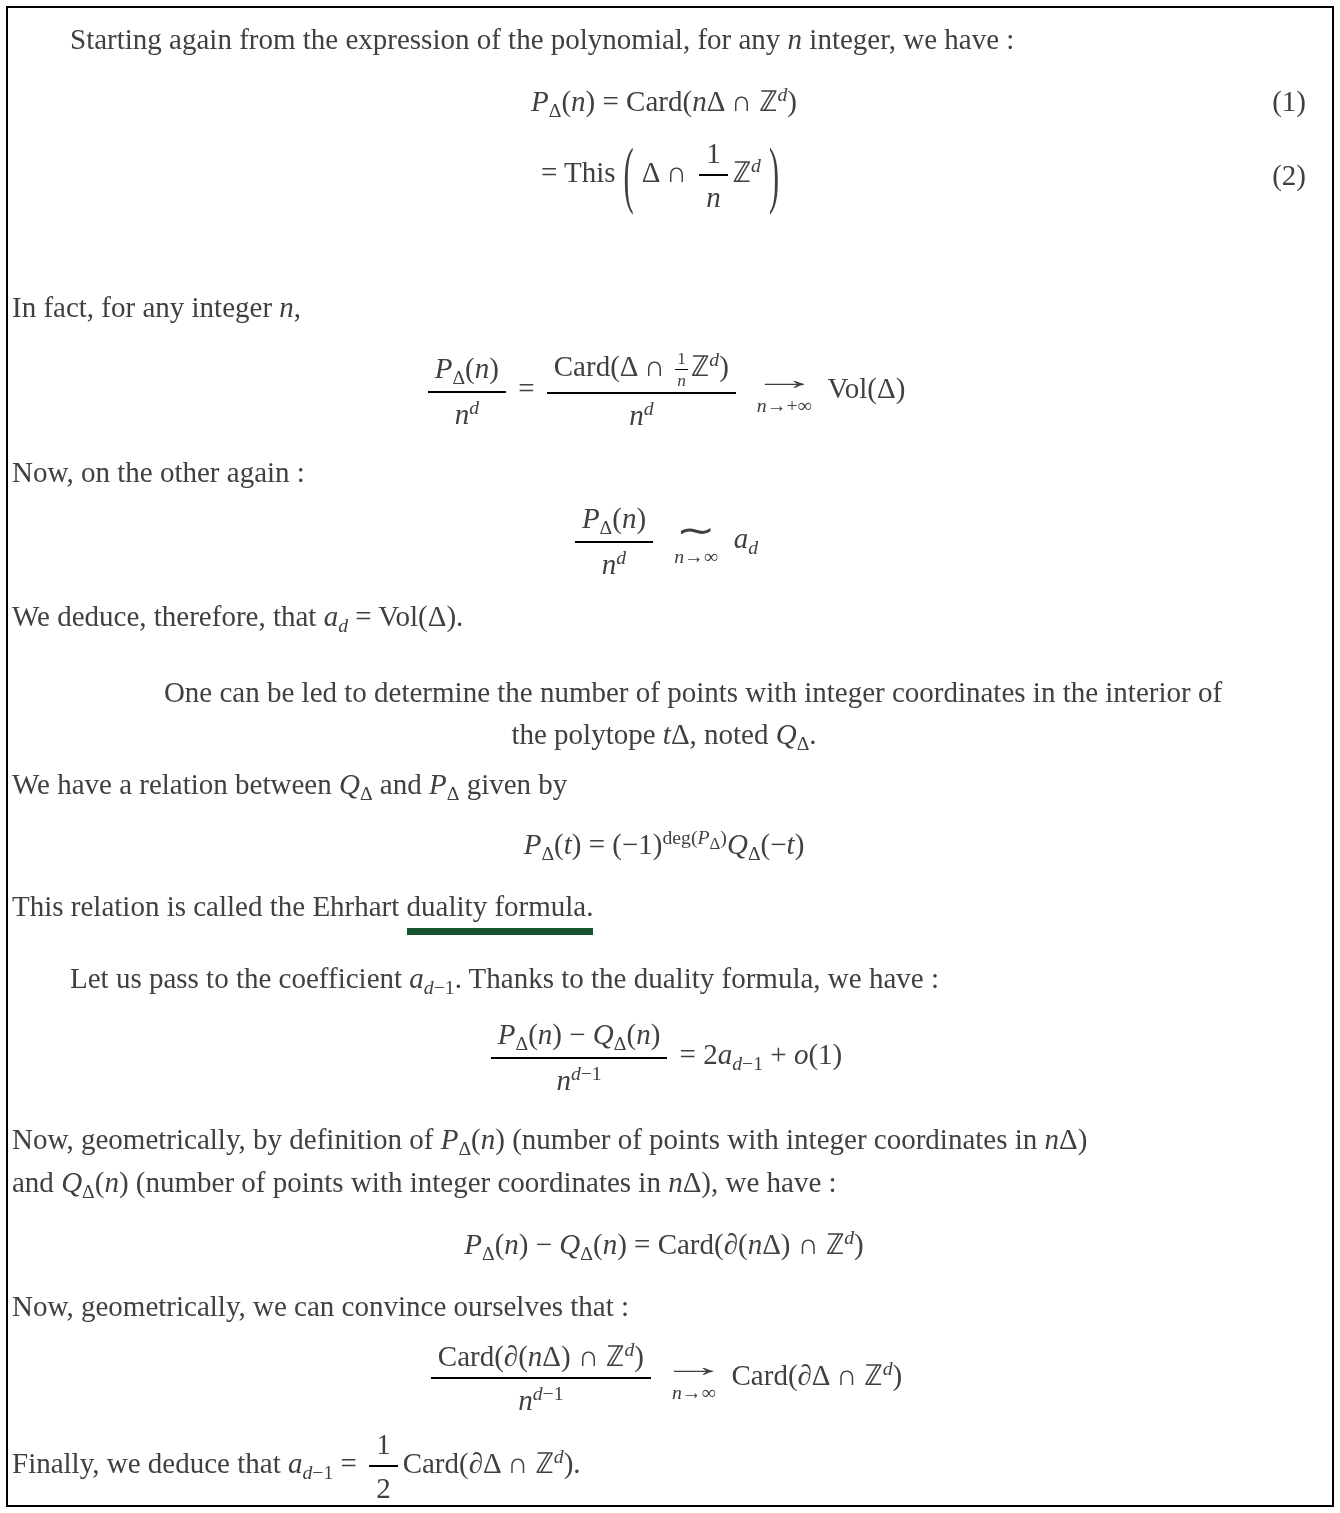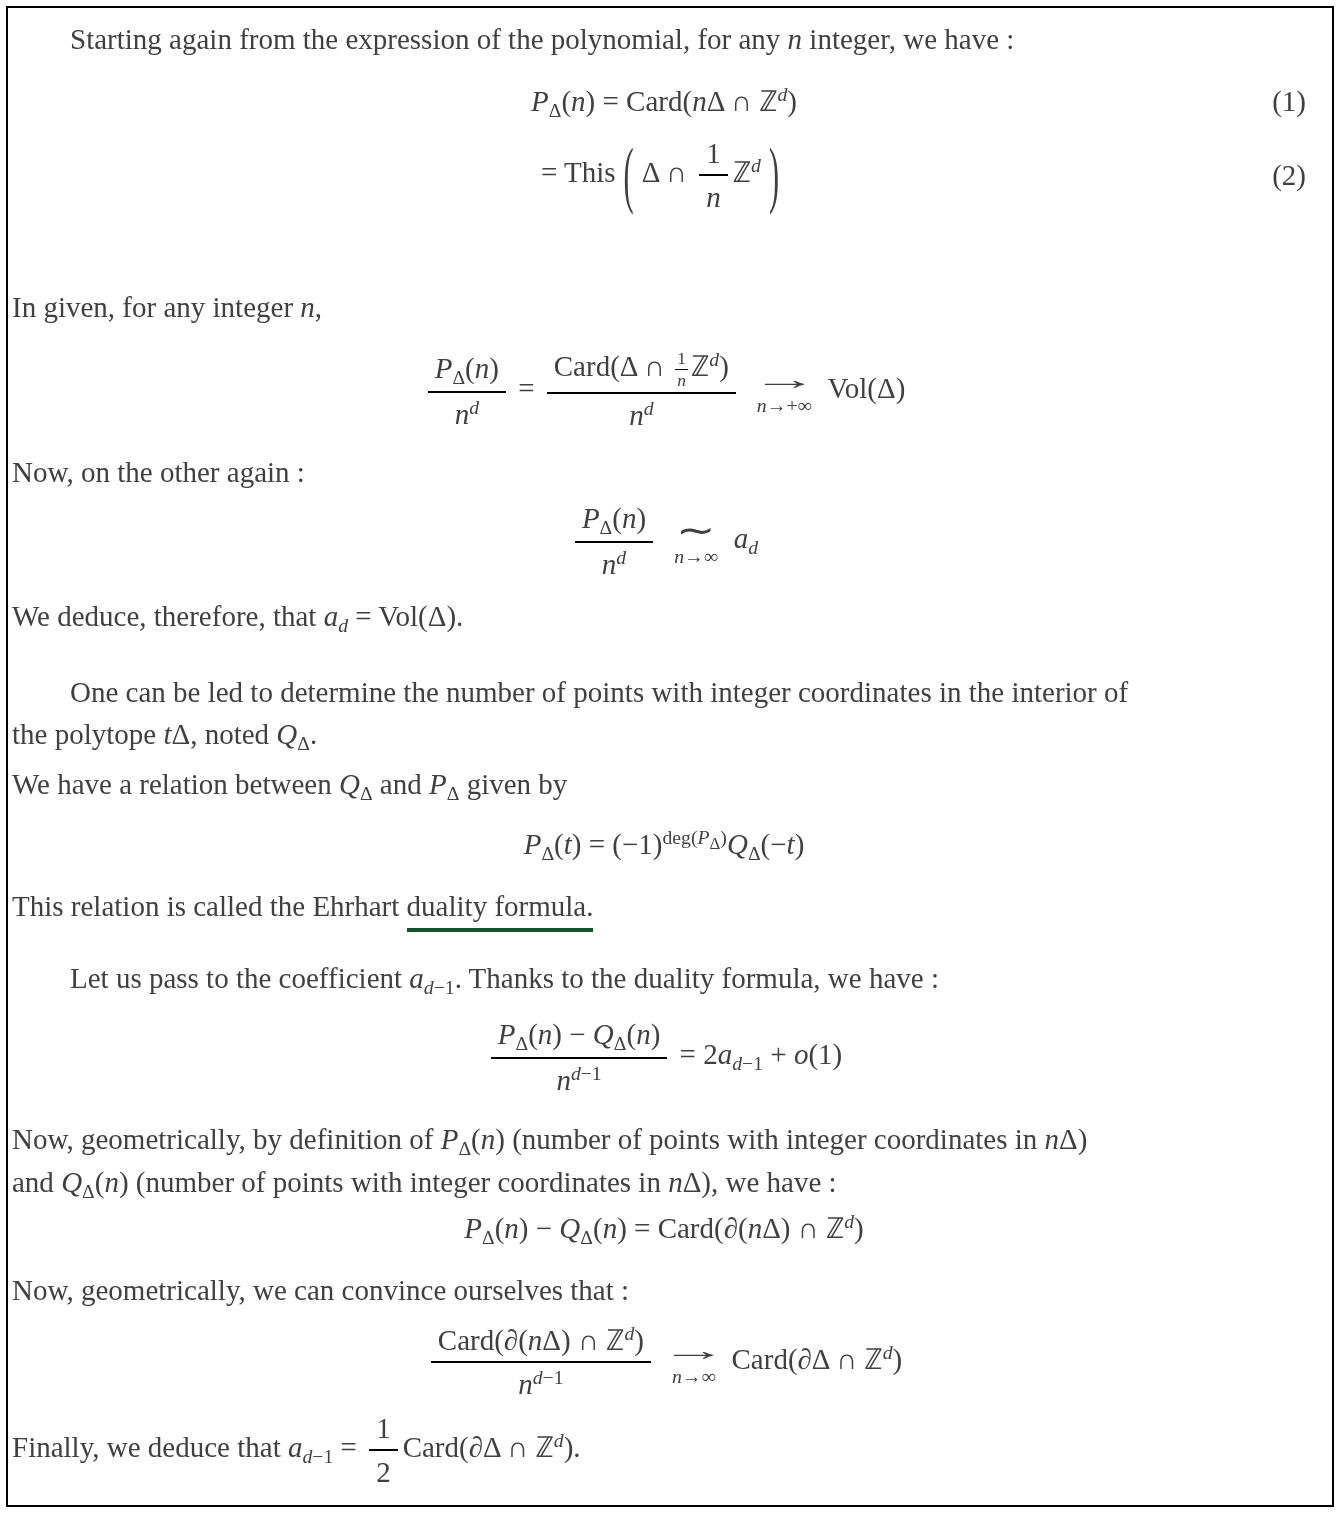--- a/index.html
+++ b/index.html
@@ -47,37 +47,37 @@
     vertical-align: middle; margin: 0 16px; line-height: 1;
   }
   .limsym { display: inline-block; line-height: 0.95; }
   .limsym.arrow { transform: scaleX(2.3); }
   .limsym.sim { font-size: 1.3em; transform: scaleX(1.25); line-height: 0.8; }
   .limunder { font-size: 0.68em; margin-top: 2px; white-space: nowrap; }
   .bigp {
     display: inline-block; transform: scaleY(2.45);
     vertical-align: middle; margin: 0 8px; line-height: 1; font-size: 1.05em;
   }
-  .underl { border-bottom: 4px solid #14532d; padding-bottom: 6px; }
+  .underl { border-bottom: 7px solid #14532d; padding-bottom: 6px; }
   
   [data-name="equation-1"] { margin-top: 20px; }
   [data-name="equation-2"] { margin-top: 13px; }
   [data-name="paragraph-scaling-argument"] { margin-top: 28px; }
   [data-name="equation-volume-limit"] { margin-top: 20px; }
   [data-name="paragraph-other-hand"] { margin-top: 17px; }
   [data-name="equation-equivalent-ad"] { margin-top: 7px; }
   [data-name="paragraph-deduce-ad"] { margin-top: 13px; }
-  [data-name="paragraph-interior-points"] { margin-top: 34px; }
+  [data-name="paragraph-interior-points"] { margin-top: 34px; text-align: center; }
   [data-name="paragraph-relation"] { margin-top: 8px; }
   [data-name="equation-duality"] { margin-top: 18px; }
   [data-name="paragraph-ehrhart-duality"] { margin-top: 20px; }
   [data-name="paragraph-coefficient"] { margin-top: 30px; }
   [data-name="equation-2ad1"] { margin-top: 17px; }
   [data-name="paragraph-geometric-definition"] { margin-top: 20px; }
-  [data-name="equation-boundary-card"] { margin-top: 4px; }
+  [data-name="equation-boundary-card"] { margin-top: 20px; }
   [data-name="paragraph-convince"] { margin-top: 20px; }
   [data-name="equation-boundary-limit"] { margin-top: 11px; }
   [data-name="paragraph-final-deduction"] { margin-top: 8px; }
 </style>
 </head>
 <body>
 
 <div class="frame" data-name="document-frame">
 
   <div class="par indent" data-name="paragraph-starting-again"><span class="rm" data-name="math-run">Starting again from the expression of the polynomial, for any </span><span class="it" data-name="math-run">n</span><span class="rm" data-name="math-run"> integer, we have :</span></div>
@@ -88,21 +88,21 @@
   </div>
 
   <div class="eqrow" data-name="equation-2">
     <span class="eqmain" data-name="equation-2-body"><span class="rm" data-name="math-run">= This</span><span class="bigp" data-name="big-paren">(</span><span class="rm" data-name="math-run">Δ ∩ </span><span class="frac" data-name="fraction">
           <span class="fnum" data-name="numerator"><span class="rm" data-name="math-run">1</span></span>
           <span class="fden" data-name="denominator"><span class="it" data-name="math-run">n</span></span>
         </span><span class="rm" data-name="math-run">ℤ</span><span class="sup" data-name="superscript"><span class="it" data-name="math-run">d</span></span><span class="bigp" data-name="big-paren">)</span></span>
     <span class="eqno" data-name="equation-2-number">(2)</span>
   </div>
 
-  <div class="par" data-name="paragraph-scaling-argument"><br><span class="rm" data-name="math-run">In given, for any integer </span><span class="it" data-name="math-run">n</span><span class="rm" data-name="math-run">,</span></div>
+  <div class="par" data-name="paragraph-scaling-argument"><br><span class="rm" data-name="math-run">In fact, for any integer </span><span class="it" data-name="math-run">n</span><span class="rm" data-name="math-run">,</span></div>
 
   <div class="eqrow" data-name="equation-volume-limit">
     <span class="eqmain" data-name="equation-volume-limit-body"><span class="frac" data-name="fraction">
           <span class="fnum" data-name="numerator"><span class="it" data-name="math-run">P</span><span class="sub" data-name="subscript"><span class="rm" data-name="math-run">Δ</span></span><span class="rm" data-name="math-run">(</span><span class="it" data-name="math-run">n</span><span class="rm" data-name="math-run">)</span></span>
           <span class="fden" data-name="denominator"><span class="it" data-name="math-run">n</span><span class="sup" data-name="superscript"><span class="it" data-name="math-run">d</span></span></span>
         </span><span class="rm" data-name="math-run"> = </span><span class="frac" data-name="fraction">
           <span class="fnum" data-name="numerator"><span class="rm" data-name="math-run">Card(Δ ∩ </span><span class="sfrac" data-name="fraction">
               <span class="fnum" data-name="numerator"><span class="rm" data-name="math-run">1</span></span>
               <span class="fden" data-name="denominator"><span class="it" data-name="math-run">n</span></span>
             </span><span class="rm" data-name="math-run">ℤ</span><span class="sup" data-name="superscript"><span class="it" data-name="math-run">d</span></span><span class="rm" data-name="math-run">)</span></span>

